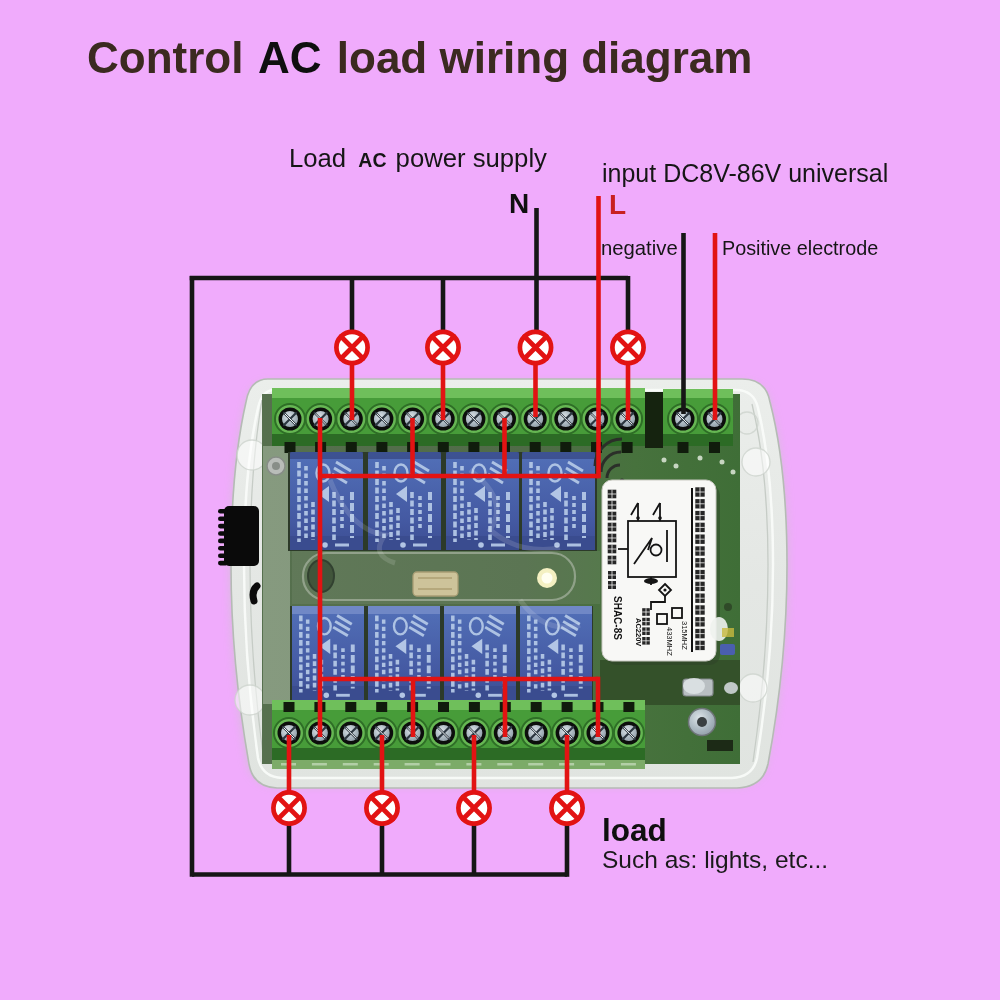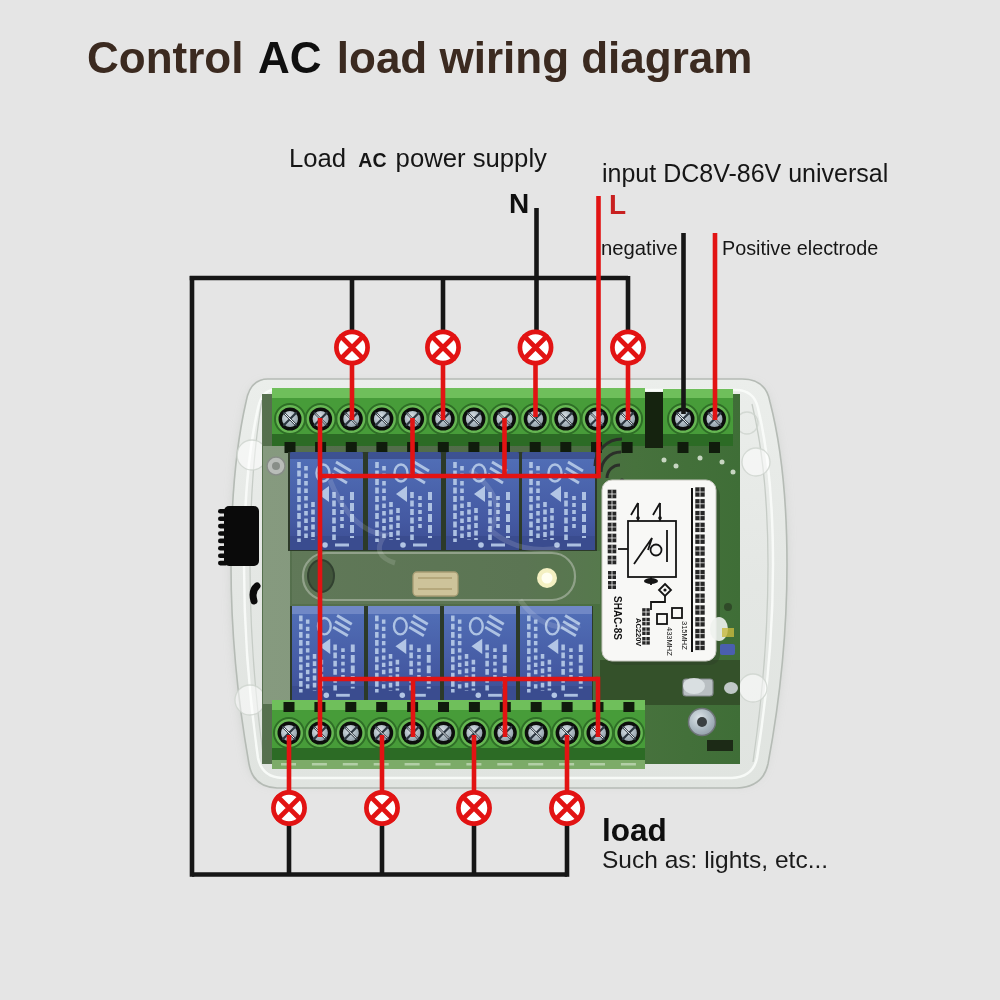--- a/index.html
+++ b/index.html
@@ -1,16 +1,16 @@
 <!DOCTYPE html>
 <html><head>
 <meta charset="utf-8">
 <style>
 html,body{margin:0;padding:0;background:#ffffff;}
-#stage{position:relative;width:1000px;height:1000px;background:#e5e5e5;overflow:hidden;
+#stage{position:relative;width:1000px;height:1000px;background:#f0abfc;overflow:hidden;
 font-family:"Liberation Sans",sans-serif;}
 svg{position:absolute;left:0;top:0;}
 </style>
 </head>
 <body>
 <div id="stage">
 <svg width="1000" height="1000" viewBox="0 0 1000 1000">
 <defs>
 <linearGradient id="pcbG" x1="0" y1="0" x2="1" y2="0">
   <stop offset="0" stop-color="#56704e"></stop>

